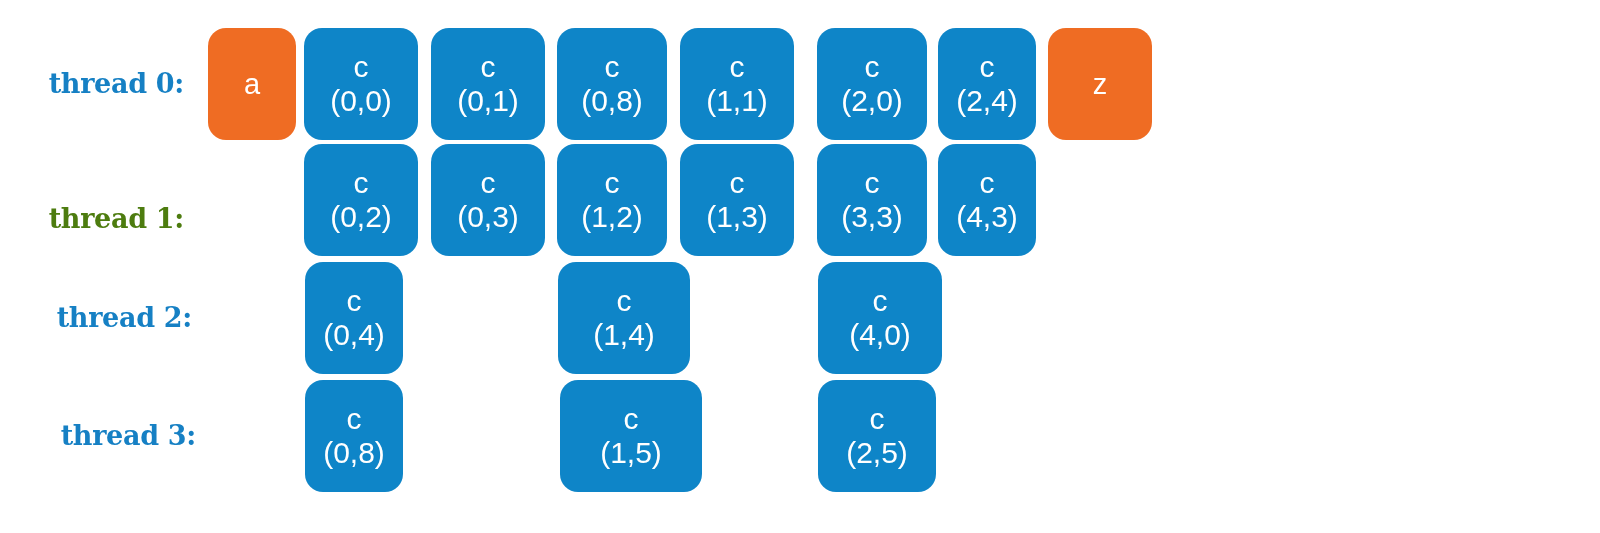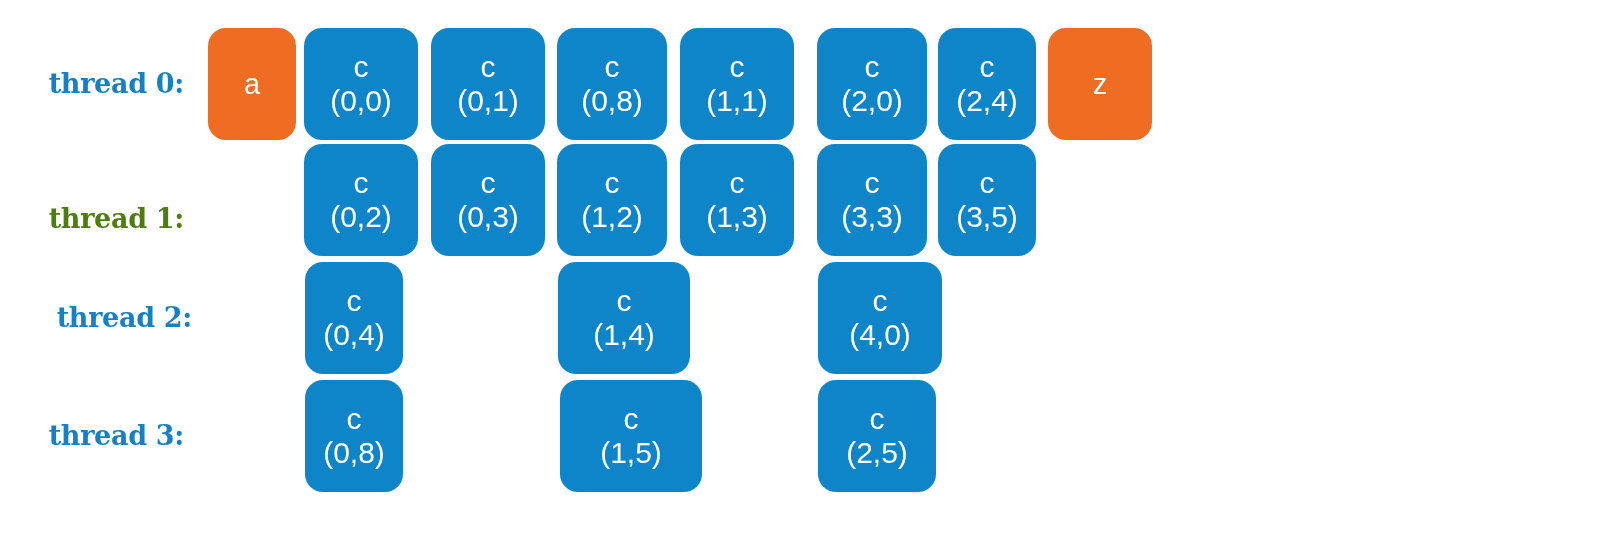--- a/index.html
+++ b/index.html
@@ -97,36 +97,36 @@
     <div class="cell" style="left: 680px; top: 144px; width: 114px; height: 112px; background: rgb(14, 133, 200); color: rgb(255, 255, 255);">
       <span class="glyph-top">c</span>
       <span class="glyph-idx">(1,3)</span>
     </div>
     <div class="cell" style="left: 817px; top: 144px; width: 110px; height: 112px; background: rgb(14, 133, 200); color: rgb(255, 255, 255);">
       <span class="glyph-top">c</span>
       <span class="glyph-idx">(3,3)</span>
     </div>
     <div class="cell" style="left: 938px; top: 144px; width: 98px; height: 112px; background: rgb(14, 133, 200); color: rgb(255, 255, 255);">
       <span class="glyph-top">c</span>
-      <span class="glyph-idx">(3,5)</span>
+      <span class="glyph-idx">(4,3)</span>
     </div>
     <div class="row-label" style="left: 32px; top: 304px; width: 160px; color: rgb(22, 128, 196);">thread 2:</div>
     <div class="cell" style="left: 305px; top: 262px; width: 98px; height: 112px; background: rgb(14, 133, 200); color: rgb(255, 255, 255);">
       <span class="glyph-top">c</span>
       <span class="glyph-idx">(0,4)</span>
     </div>
     <div class="cell" style="left: 558px; top: 262px; width: 132px; height: 112px; background: rgb(14, 133, 200); color: rgb(255, 255, 255);">
       <span class="glyph-top">c</span>
       <span class="glyph-idx">(1,4)</span>
     </div>
     <div class="cell" style="left: 818px; top: 262px; width: 124px; height: 112px; background: rgb(14, 133, 200); color: rgb(255, 255, 255);">
       <span class="glyph-top">c</span>
       <span class="glyph-idx">(4,0)</span>
     </div>
-    <div class="row-label" style="left: 24px; top: 422px; width: 160px; color: rgb(22, 128, 196);">thread 3:</div>
+    <div class="row-label" style="left: 36px; top: 422px; width: 160px; color: rgb(22, 128, 196);">thread 3:</div>
     <div class="cell" style="left: 305px; top: 380px; width: 98px; height: 112px; background: rgb(14, 133, 200); color: rgb(255, 255, 255);">
       <span class="glyph-top">c</span>
       <span class="glyph-idx">(0,8)</span>
     </div>
     <div class="cell" style="left: 560px; top: 380px; width: 142px; height: 112px; background: rgb(14, 133, 200); color: rgb(255, 255, 255);">
       <span class="glyph-top">c</span>
       <span class="glyph-idx">(1,5)</span>
     </div>
     <div class="cell" style="left: 818px; top: 380px; width: 118px; height: 112px; background: rgb(14, 133, 200); color: rgb(255, 255, 255);">
       <span class="glyph-top">c</span>

